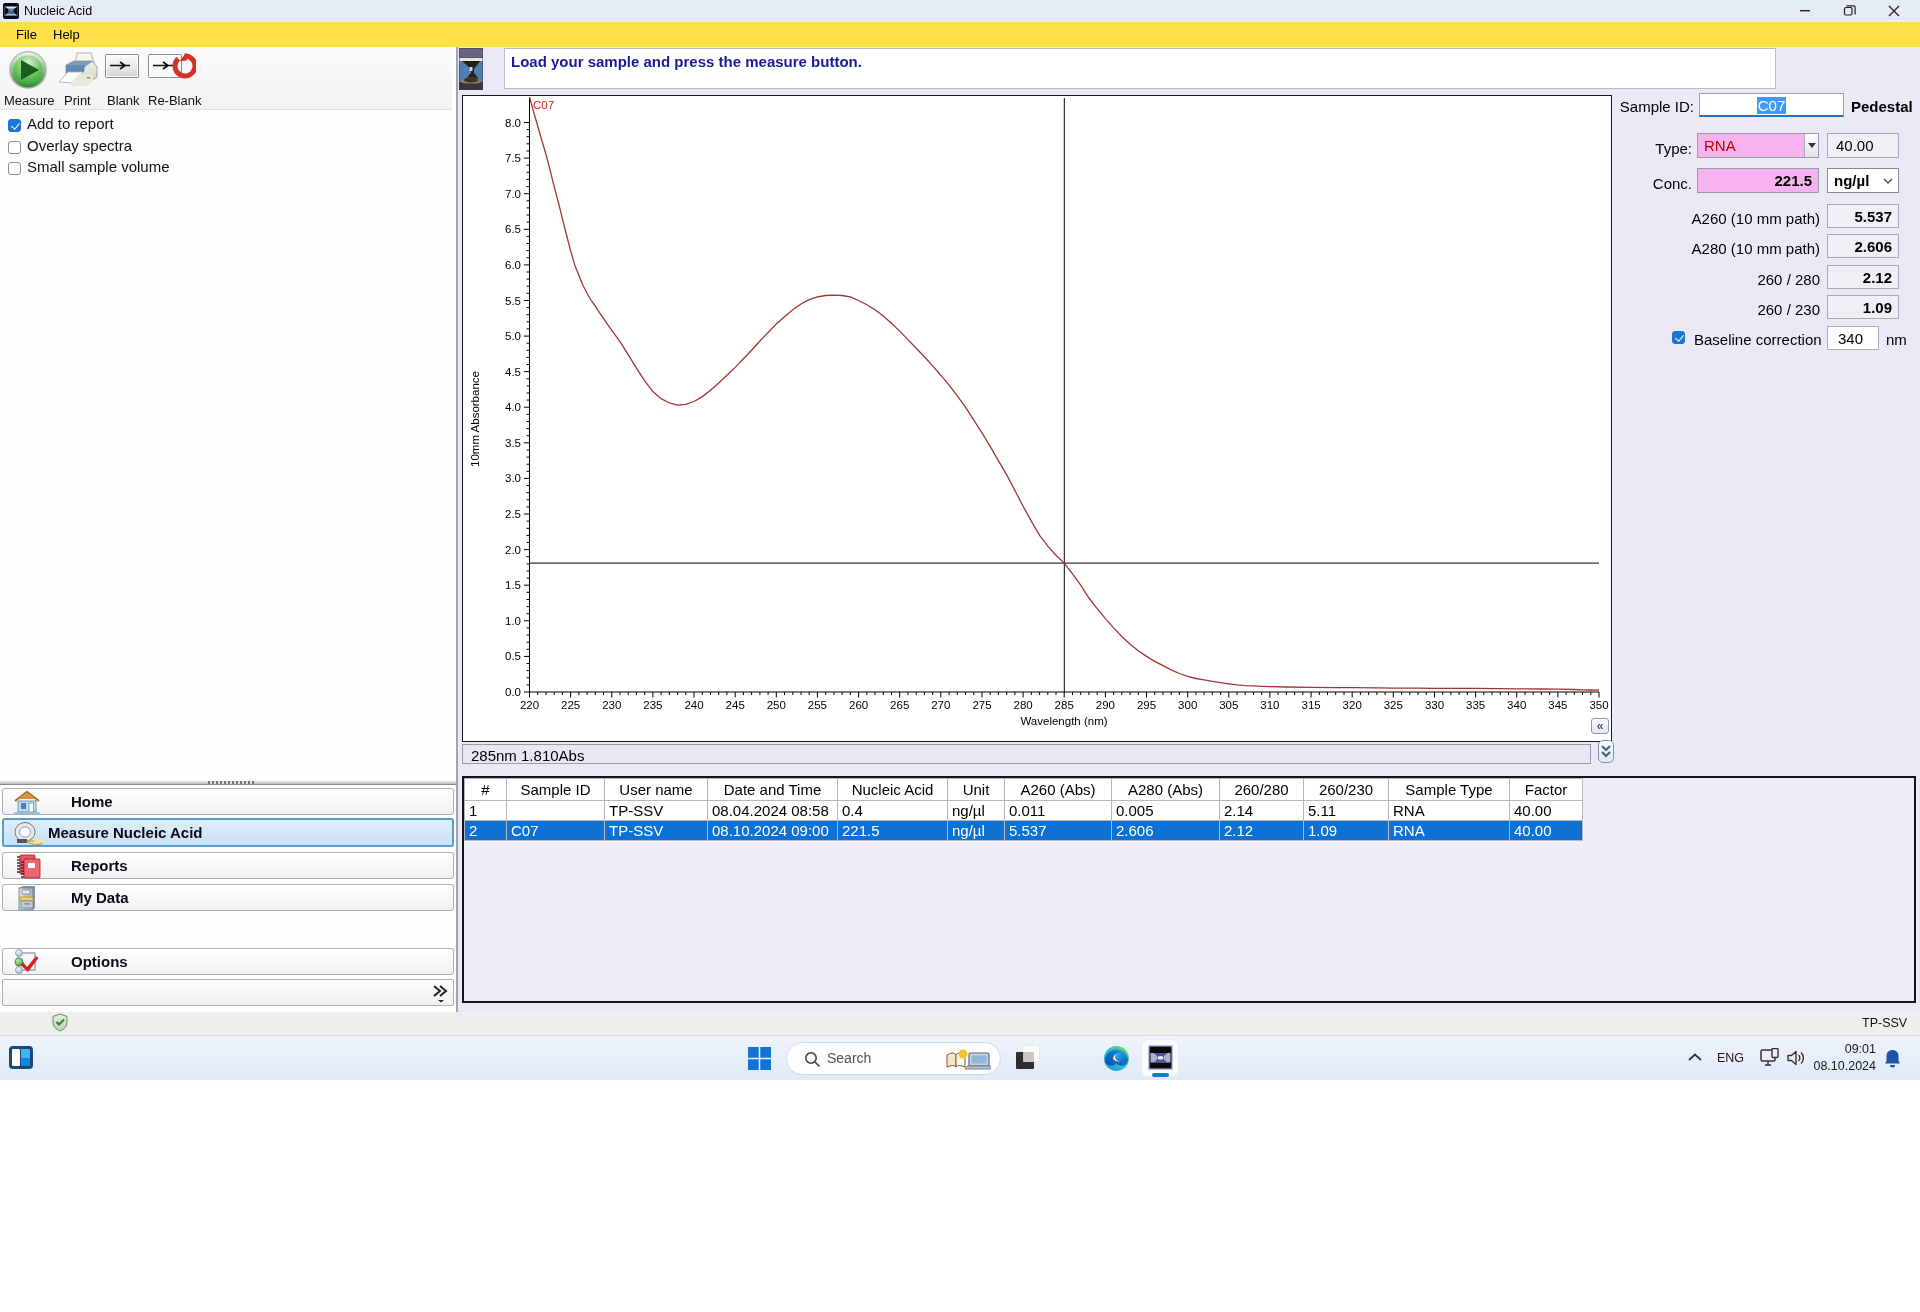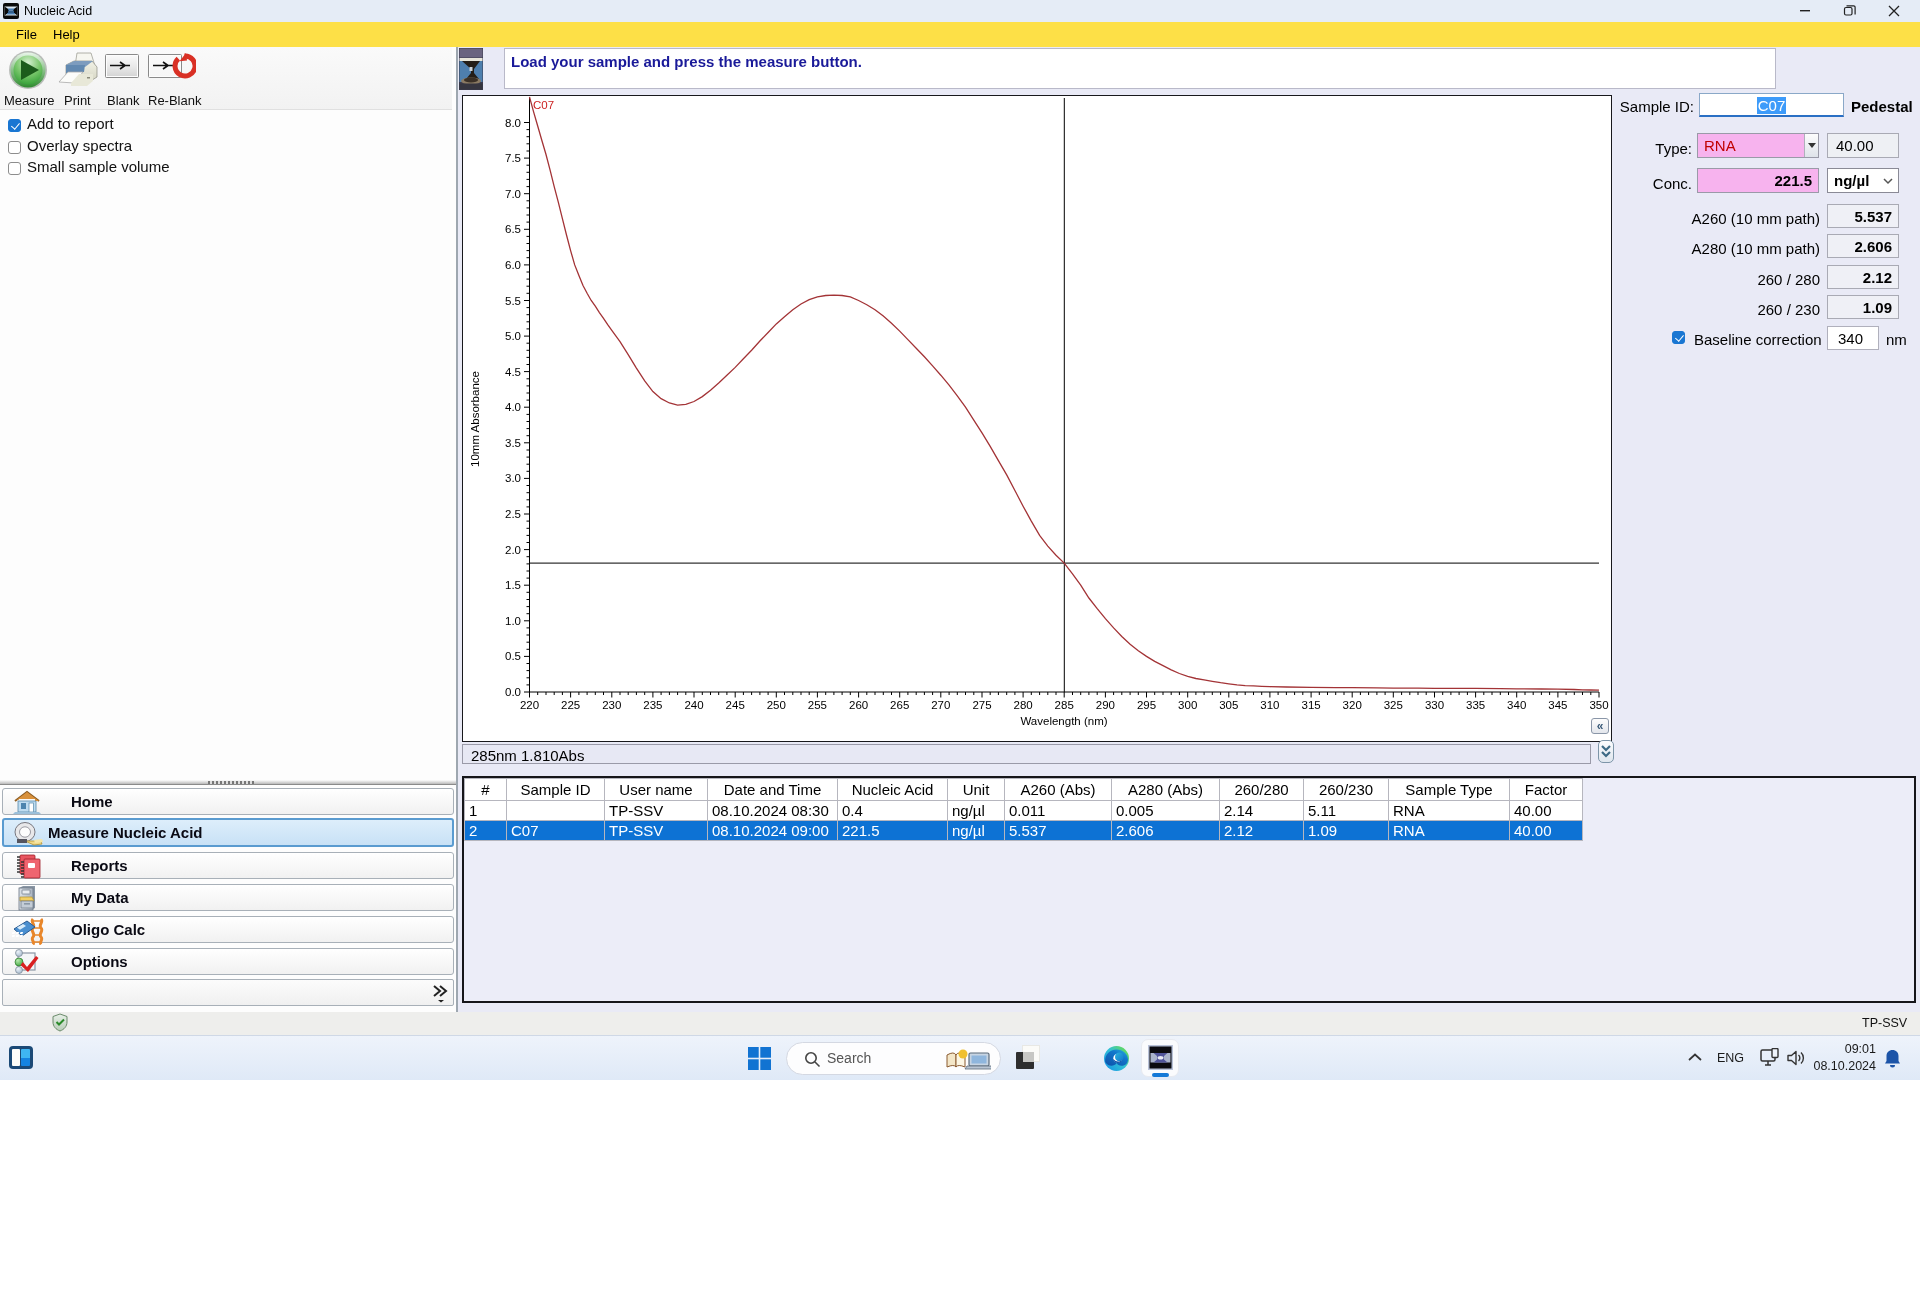--- a/index.html
+++ b/index.html
@@ -182,38 +182,20 @@
           <rect x="10" y="16" width="12" height="7" fill="#c3ccd6" stroke="#6a7684" stroke-width="0.7"></rect>
           <rect x="13" y="18" width="6" height="1.6" fill="#8a97a5"></rect>
           <defs>
             <linearGradient id="cabg" x1="0" y1="0" x2="1" y2="0">
               <stop offset="0" stop-color="#dbe1e8"></stop>
               <stop offset="1" stop-color="#aab4c0"></stop>
             </linearGradient>
           </defs>
         </svg>
       <div class="txt">My Data</div>
-    </div>
-    <div class="nav" style="top:869px">
-      <svg width="36" height="28" viewBox="0 0 36 28">
-          <path d="M22 2 c-3 3 3 6 0 9 c-3 3 3 6 0 9 c-2.5 2.5 2 5 0 7.5" fill="none" stroke="#e8862a" stroke-width="3"></path>
-          <path d="M30 2 c3 3 -3 6 0 9 c3 3 -3 6 0 9 c2.5 2.5 -2 5 0 7.5" fill="none" stroke="#e8862a" stroke-width="3"></path>
-          <path d="M22 4 h8 M22 11 h8 M22 18 h8 M22 25 h8" stroke="#e8862a" stroke-width="1.6"></path>
-          <path d="M3 12 L16 4 l8 6 -13 9 Z" fill="#4a8fd0" stroke="#2a5a90" stroke-width="1"></path>
-          <path d="M6 10.5 l6 -3.5 3 2 -6 3.8 Z" fill="#d8ecfa"></path>
-          <g fill="#fff">
-            <rect x="7" y="15" width="2.6" height="2" transform="skewX(-20)"></rect>
-            <rect x="11" y="15" width="2.6" height="2" transform="skewX(-20)"></rect>
-            <rect x="15" y="15" width="2.6" height="2" transform="skewX(-20)"></rect>
-            <rect x="8" y="18" width="2.6" height="2" transform="skewX(-20)"></rect>
-            <rect x="12" y="18" width="2.6" height="2" transform="skewX(-20)"></rect>
-            <rect x="16" y="18" width="2.6" height="2" transform="skewX(-20)"></rect>
-          </g>
-        </svg>
-      <div class="txt">Oligo Calc</div>
     </div>
     <div class="nav" style="top:901px">
       <svg width="34" height="28" viewBox="0 0 34 28">
           <rect x="7" y="4" width="17" height="17" fill="#f4f6f8" stroke="#8a96a4" stroke-width="1.2"></rect>
           <circle cx="8" cy="4" r="3.5" fill="url(#og1)" stroke="#7a8694" stroke-width="0.7"></circle>
           <circle cx="8" cy="21" r="3.5" fill="url(#og1)" stroke="#7a8694" stroke-width="0.7"></circle>
           <circle cx="8" cy="13" r="4" fill="url(#og2)" stroke="#2a7a2a" stroke-width="0.7"></circle>
           <path d="M12 13 l4 5 9 -11 2.5 2 -10.5 14 -7.5 -7 Z" fill="#d92020"></path>
           <defs>
             <radialGradient id="og1" cx="0.35" cy="0.3" r="0.9">
@@ -382,21 +364,21 @@
             <th>A280 (Abs)</th>
             <th>260/280</th>
             <th>260/230</th>
             <th>Sample Type</th>
             <th>Factor</th>
           </tr>
       <tr style="height:20px;background:#fff">
             <td>1</td>
             <td></td>
             <td>TP-SSV</td>
-            <td>08.10.2024 08:30</td>
+            <td>08.04.2024 08:58</td>
             <td>0.4</td>
             <td>ng/µl</td>
             <td>0.011</td>
             <td>0.005</td>
             <td>2.14</td>
             <td>5.11</td>
             <td>RNA</td>
             <td>40.00</td>
           </tr>
       <tr style="height:20px;background:#0d72d4;color:#fff">

